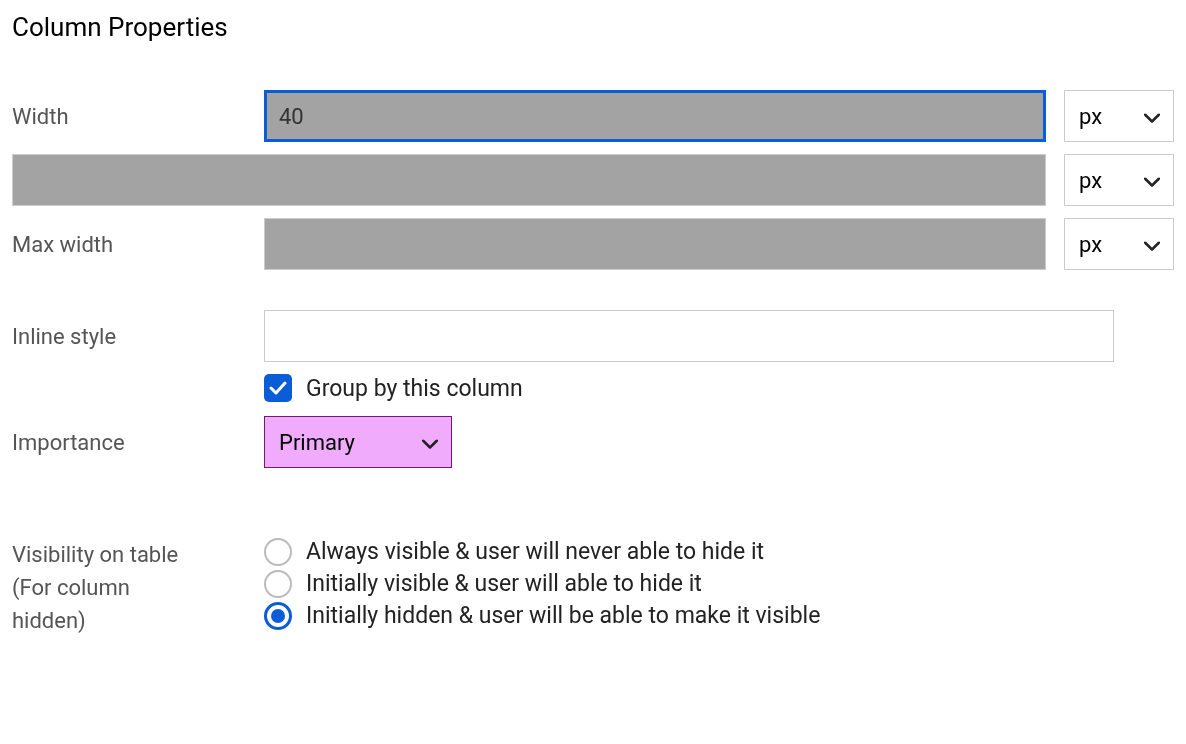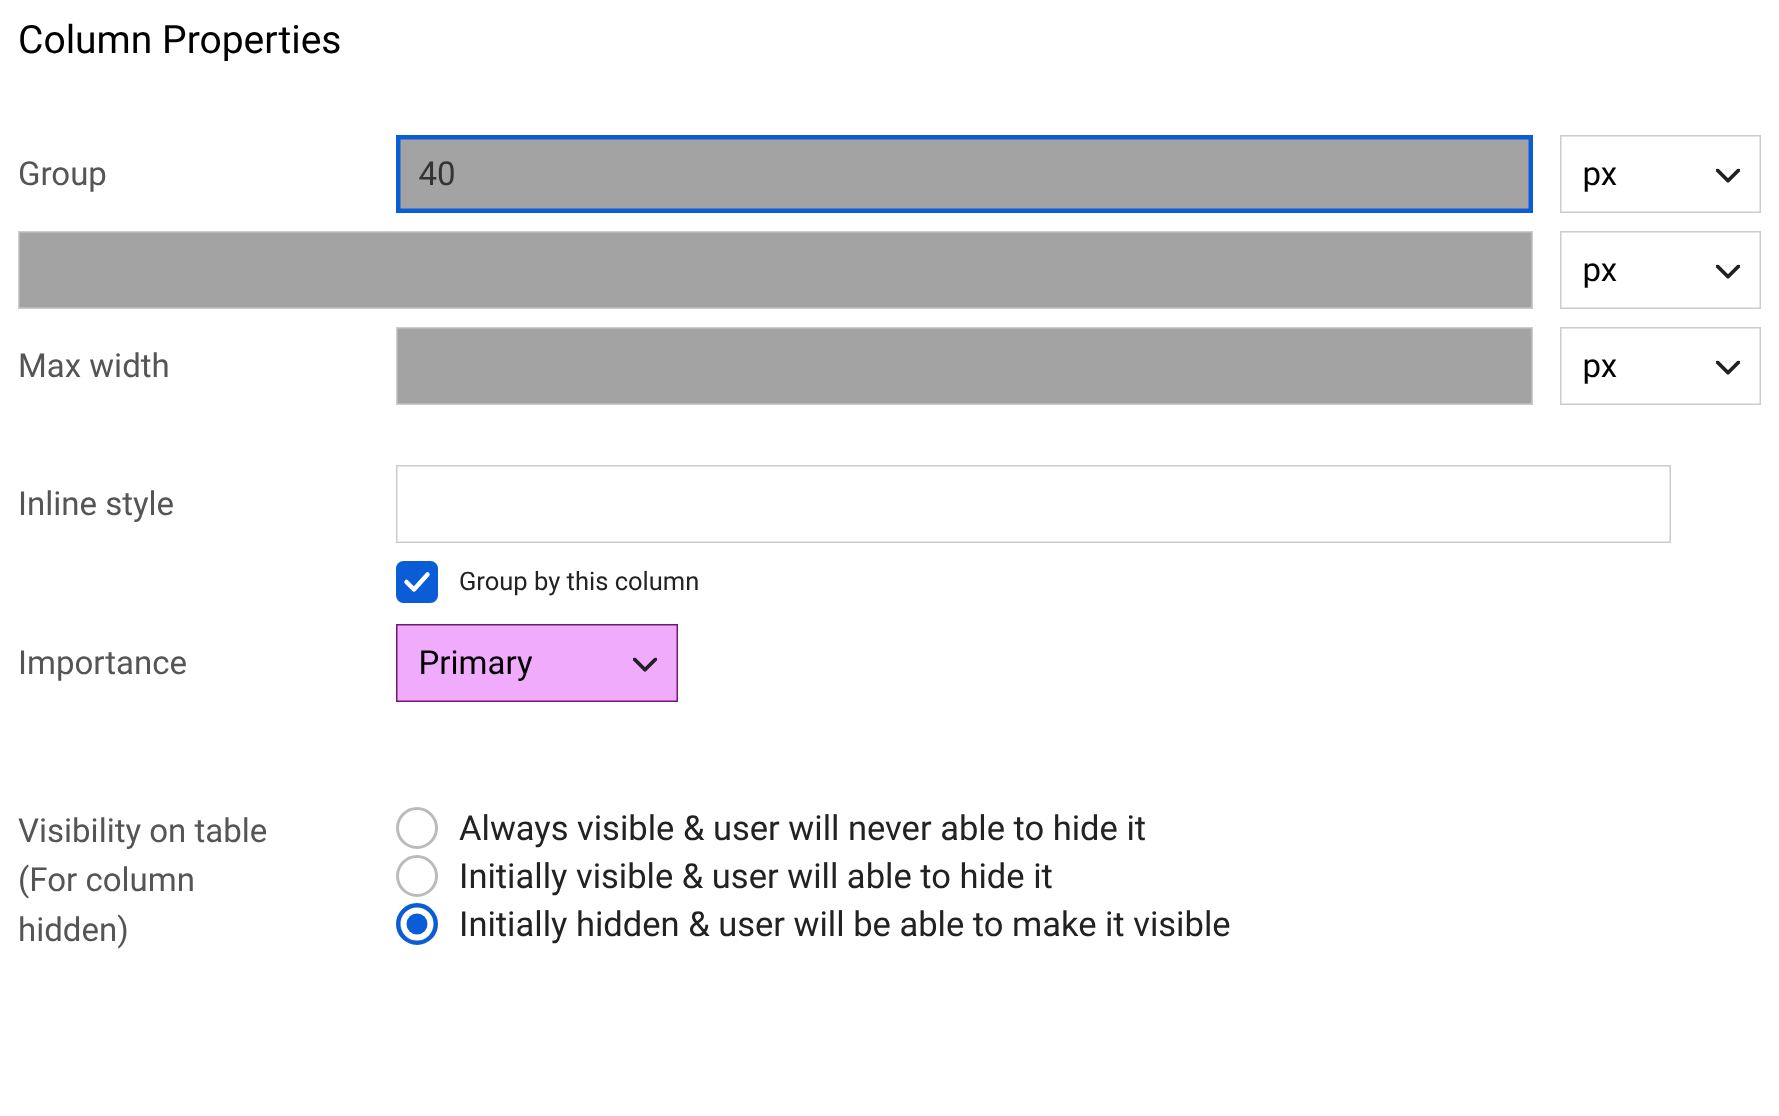--- a/index.html
+++ b/index.html
@@ -58,21 +58,21 @@
       height: 52px;
       border: 1px solid #ccc;
       padding: 8px 12px;
       font-size: 22px;
       font-family: inherit;
       outline: none;
       background: #fff;
       max-width: 850px;
     }
     .unit-select {
-      width: 134px;
+      width: 110px;
       height: 52px;
       border: 1px solid #ccc;
       margin-left: 18px;
       padding: 8px 36px 8px 14px;
       font-size: 22px;
       font-family: inherit;
       background: #fff;
       appearance: none;
       -webkit-appearance: none;
       position: relative;
@@ -117,31 +117,31 @@
       border-radius: 5px;
       display: flex;
       align-items: center;
       justify-content: center;
       cursor: pointer;
       flex-shrink: 0;
     }
     .checkbox-label {
       margin-left: 14px;
       color: #222;
-      font-size: 17px;
+      font-size: 23px;
       text-align: center;
     }
     .radio-group {
       display: flex;
       flex-direction: column;
       gap: 4px;
     }
     .radio-row {
       display: flex;
-      align-items: center;
+      align-items: flex-start;
     }
     .radio-circle {
       width: 28px;
       height: 28px;
       border: 2px solid #bbb;
       border-radius: 50%;
       cursor: pointer;
       flex-shrink: 0;
       display: flex;
       align-items: center;
@@ -168,21 +168,21 @@
       display: flex;
       align-items: flex-start;
     }
   </style>
 </head>
 <body>
 
 <h2 class="section-title">Column Properties</h2>
 
 <div class="form-row">
-  <label class="form-label">Group</label>
+  <label class="form-label">Width</label>
   <input type="text" class="text-input focused" value="40" style="">
   <div class="select-wrap">
     <select class="unit-select">
       <option>px</option>
     </select>
     <span class="chevron">
       <svg width="16" height="10" viewBox="0 0 16 10">
           <path d="M1 1 L8 8 L15 1" stroke="#222" stroke-width="2.5" fill="none" stroke-linecap="round" stroke-linejoin="round"></path>
         </svg>
     </span>

